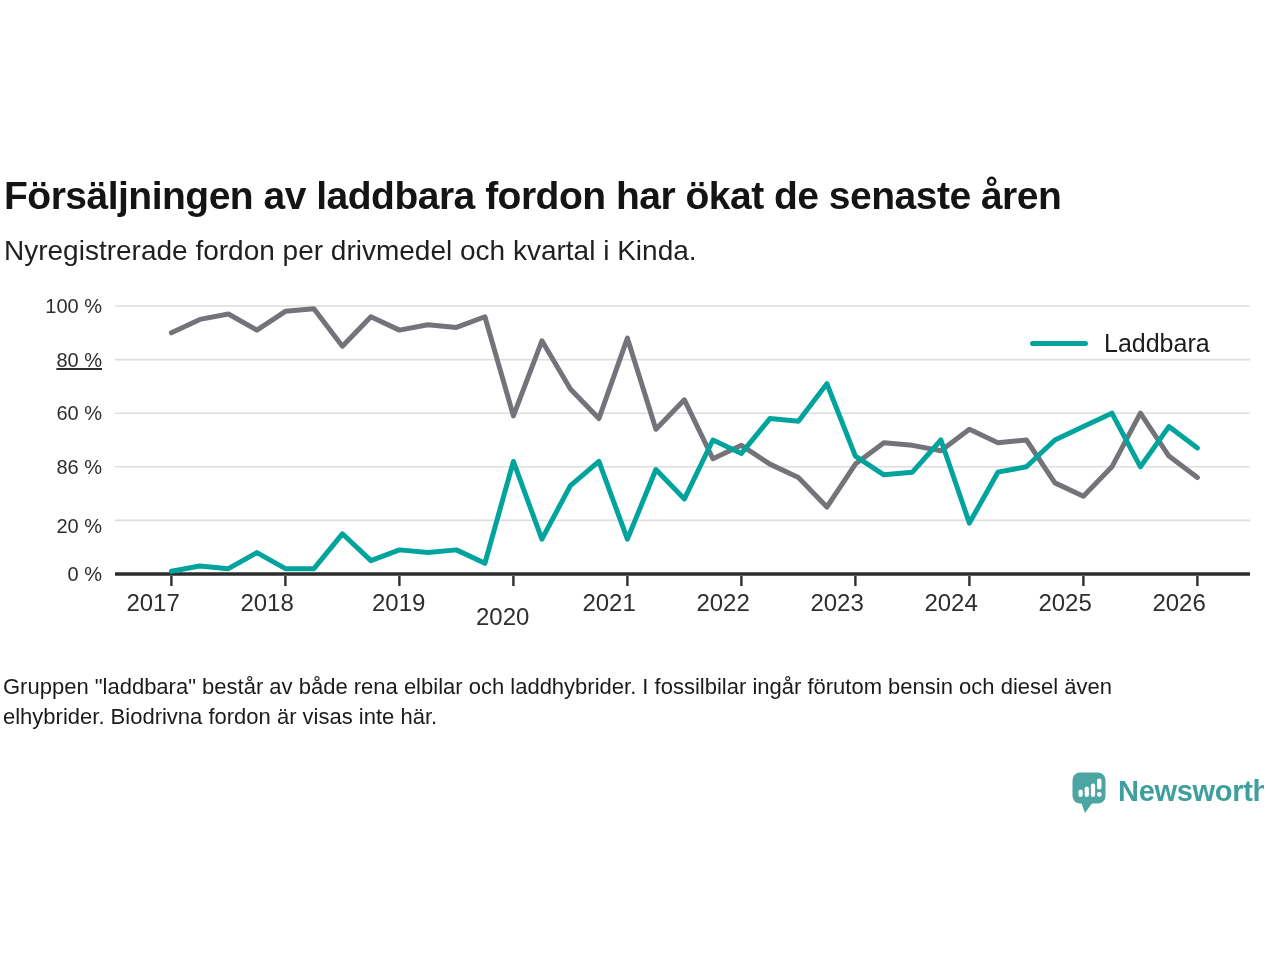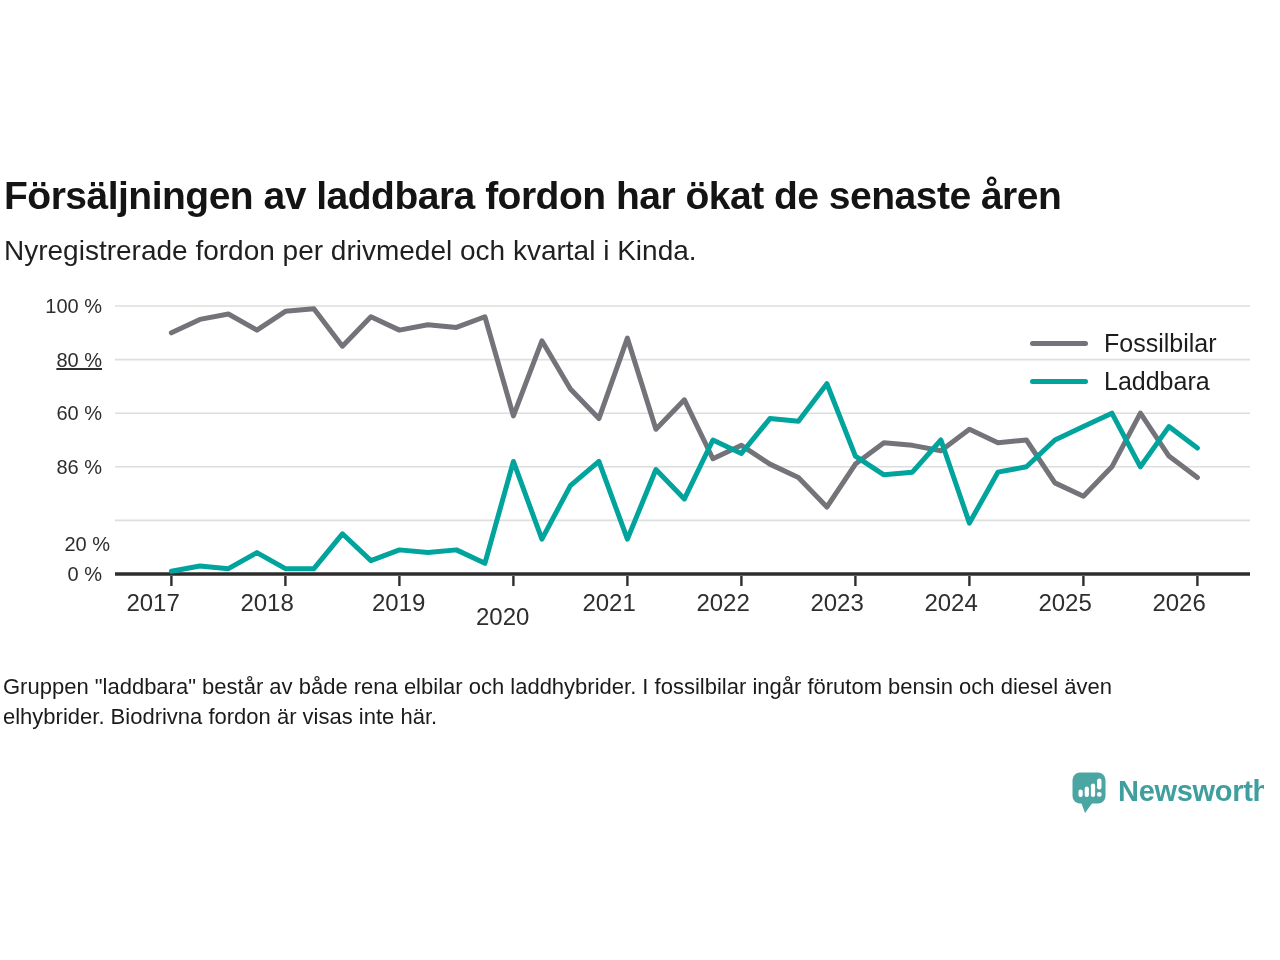--- a/index.html
+++ b/index.html
@@ -61,21 +61,21 @@
 </head>
 <body>
 
 <div class="page">
 
   <h1 class="title">Försäljningen av laddbara fordon har ökat de senaste åren</h1>
   <div class="subtitle">Nyregistrerade fordon per drivmedel och kvartal i Kinda.</div>
 
   <div id="ylabels">
       <div class="ylabel" style="top: 559px;">0 %</div>
-      <div class="ylabel" style="top: 529px; padding-left: 8px;">20 %</div>
+      <div class="ylabel" style="top: 511px;">20 %</div>
       <div class="ylabel" style="top: 451.8px;">86 %</div>
       <div class="ylabel" style="top: 398.2px;">60 %</div>
       <div class="ylabel" style="top: 344.6px; text-decoration: underline;">80 %</div>
       <div class="ylabel" style="top: 291px;">100 %</div>
     </div>
 
   <svg class="plot-svg" id="plot" xmlns="http://www.w3.org/2000/svg">
       <line x1="10" x2="1145" y1="224.4" y2="224.4" stroke="#dedede" stroke-width="1.6"></line>
       <line x1="10" x2="1145" y1="170.8" y2="170.8" stroke="#dedede" stroke-width="1.6"></line>
       <line x1="10" x2="1145" y1="117.19999999999999" y2="117.19999999999999" stroke="#dedede" stroke-width="1.6"></line>
@@ -104,24 +104,20 @@
       <div class="xlabel" style="left: 582.4px;">2021</div>
       <div class="xlabel" style="left: 696.4px;">2022</div>
       <div class="xlabel" style="left: 810.4px;">2023</div>
       <div class="xlabel" style="left: 924.4px;">2024</div>
       <div class="xlabel" style="left: 1038.4px;">2025</div>
       <div class="xlabel" style="left: 1152.4px;">2026</div>
     </div>
 
   <div class="legend" id="legend">
       <div class="legend-row">
-        <div class="legend-swatch" style="background: rgb(115, 115, 122);"></div>
-        <div class="legend-label">Fossilbilar</div>
-      </div>
-      <div class="legend-row">
         <div class="legend-swatch" style="background: rgb(0, 164, 157);"></div>
         <div class="legend-label">Laddbara</div>
       </div>
     </div>
 
   <div class="footnote l1">Gruppen "laddbara" består av både rena elbilar och laddhybrider. I fossilbilar ingår förutom bensin och diesel även</div>
   <div class="footnote l2">elhybrider. Biodrivna fordon är visas inte här.</div>
 
   <div class="brand">
     <svg class="brand-icon" viewBox="0 0 34 44" xmlns="http://www.w3.org/2000/svg">

